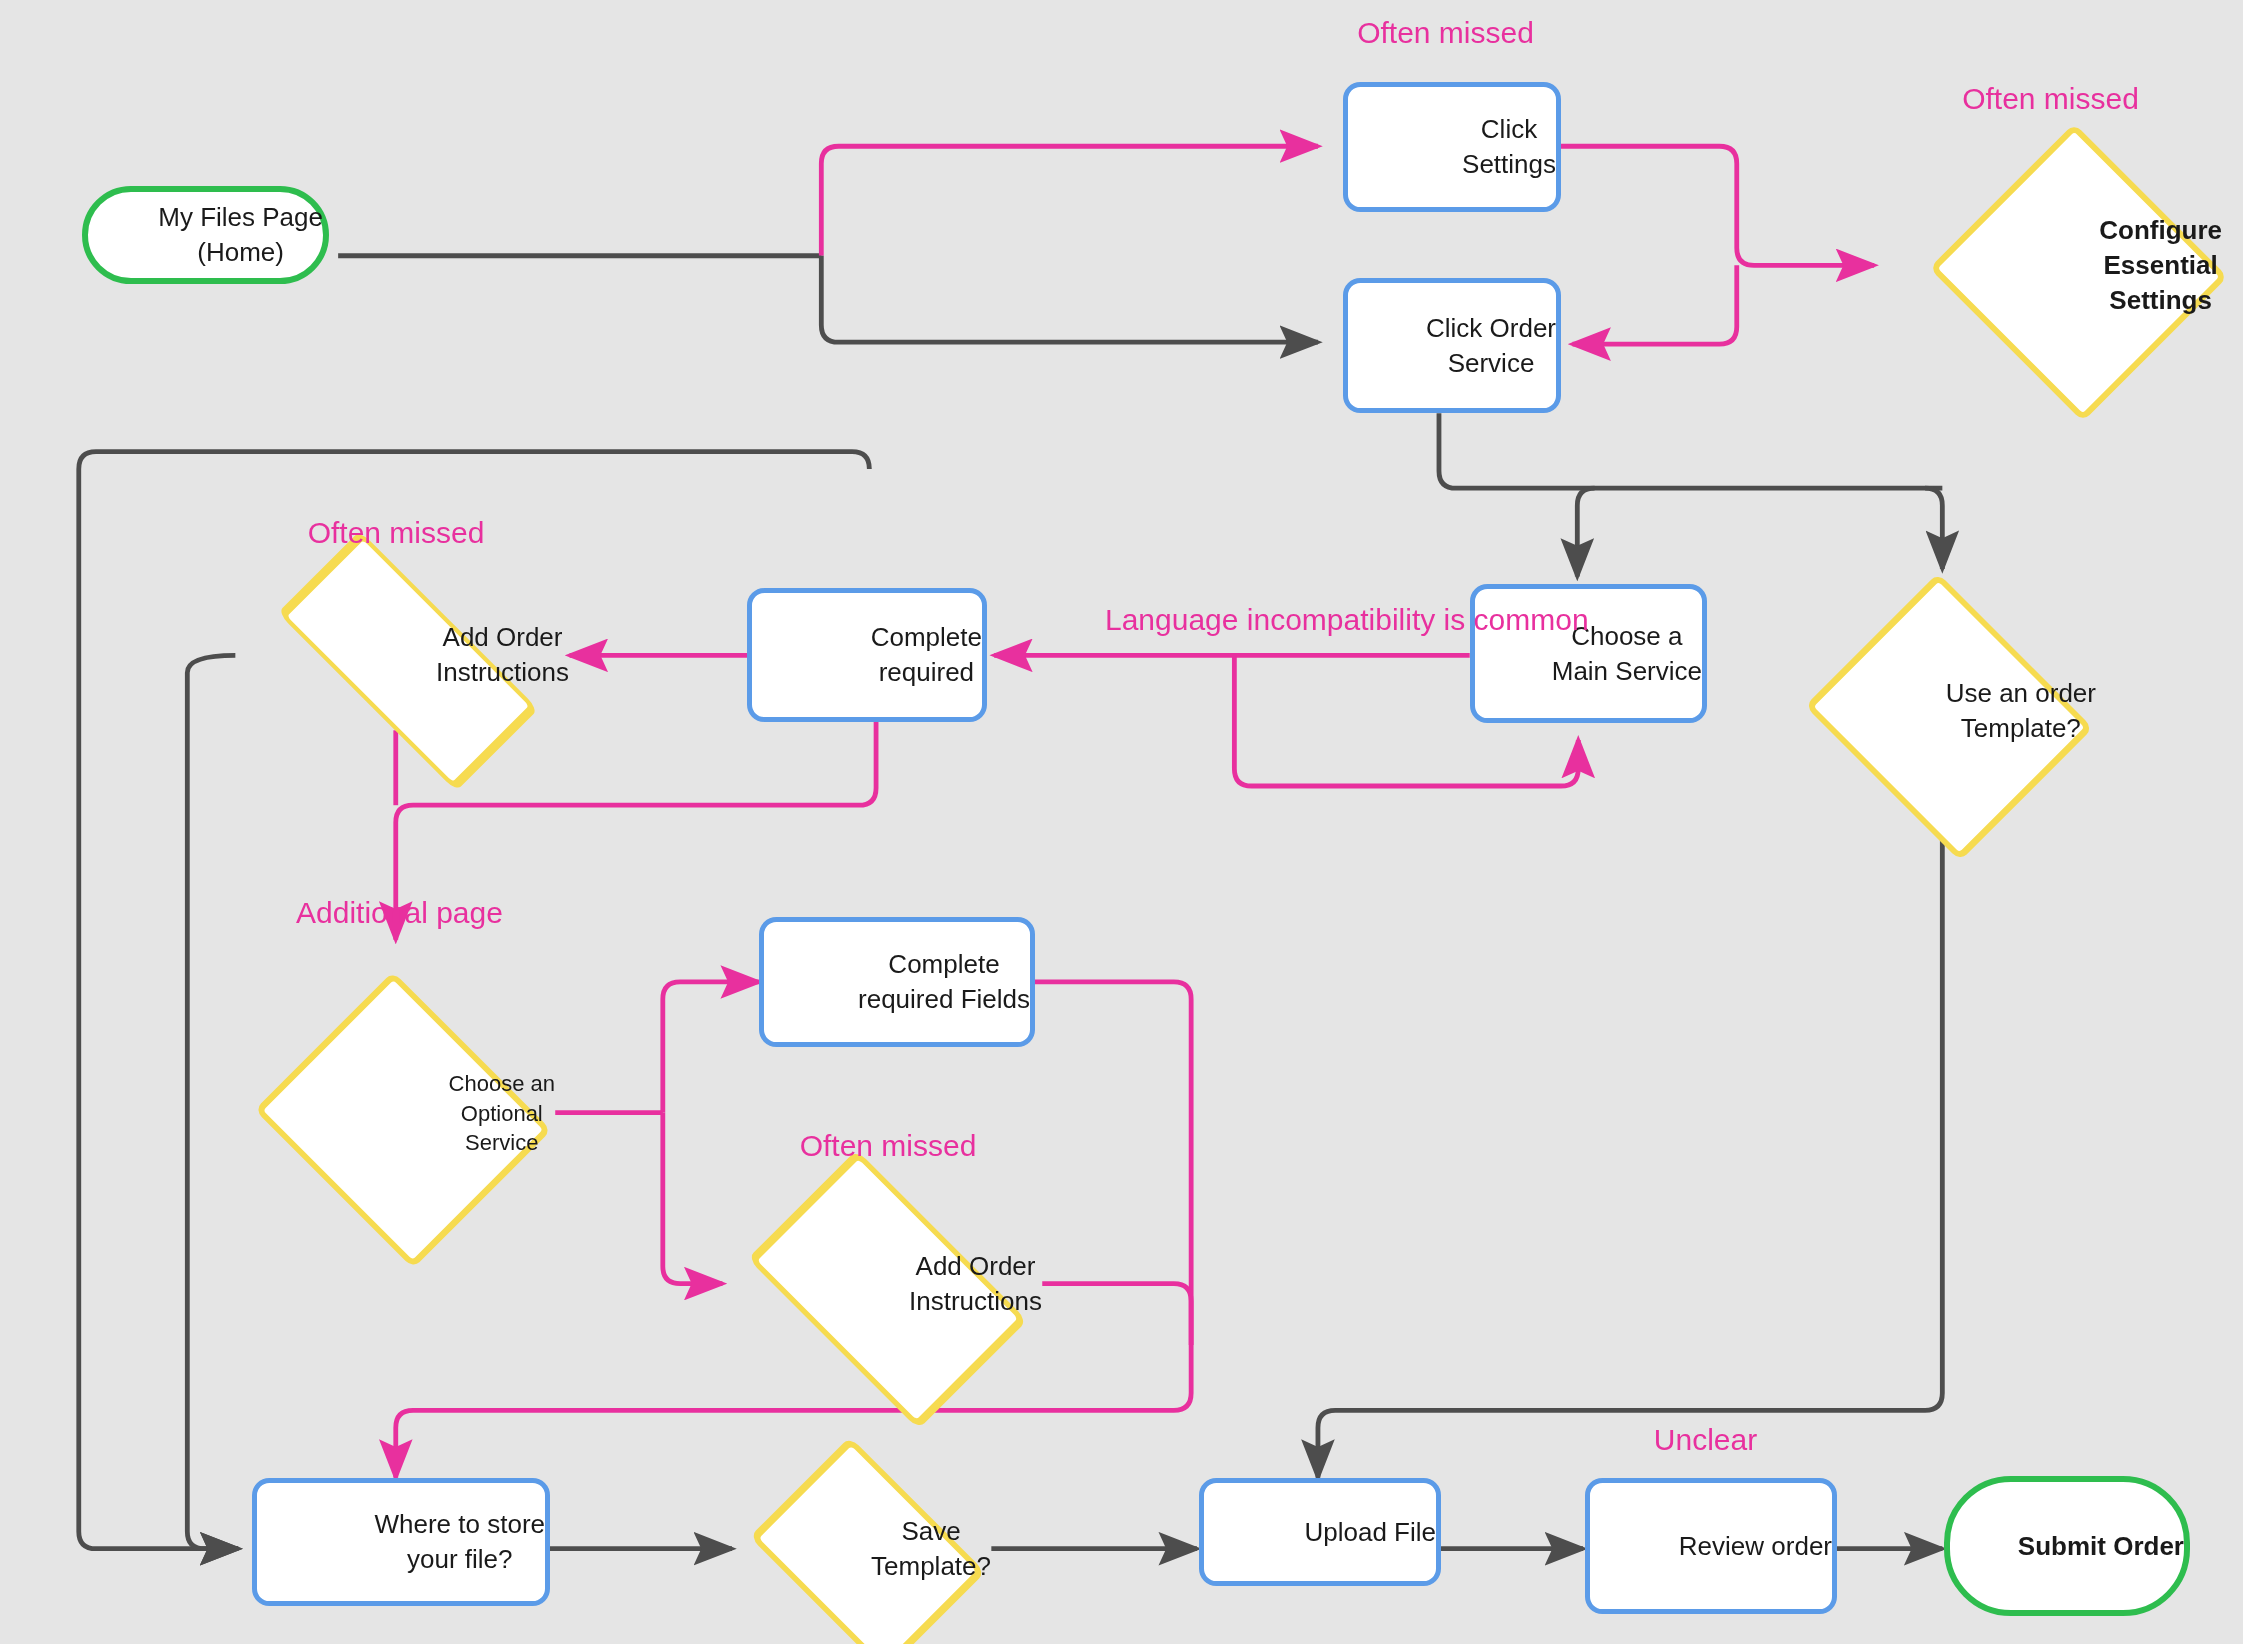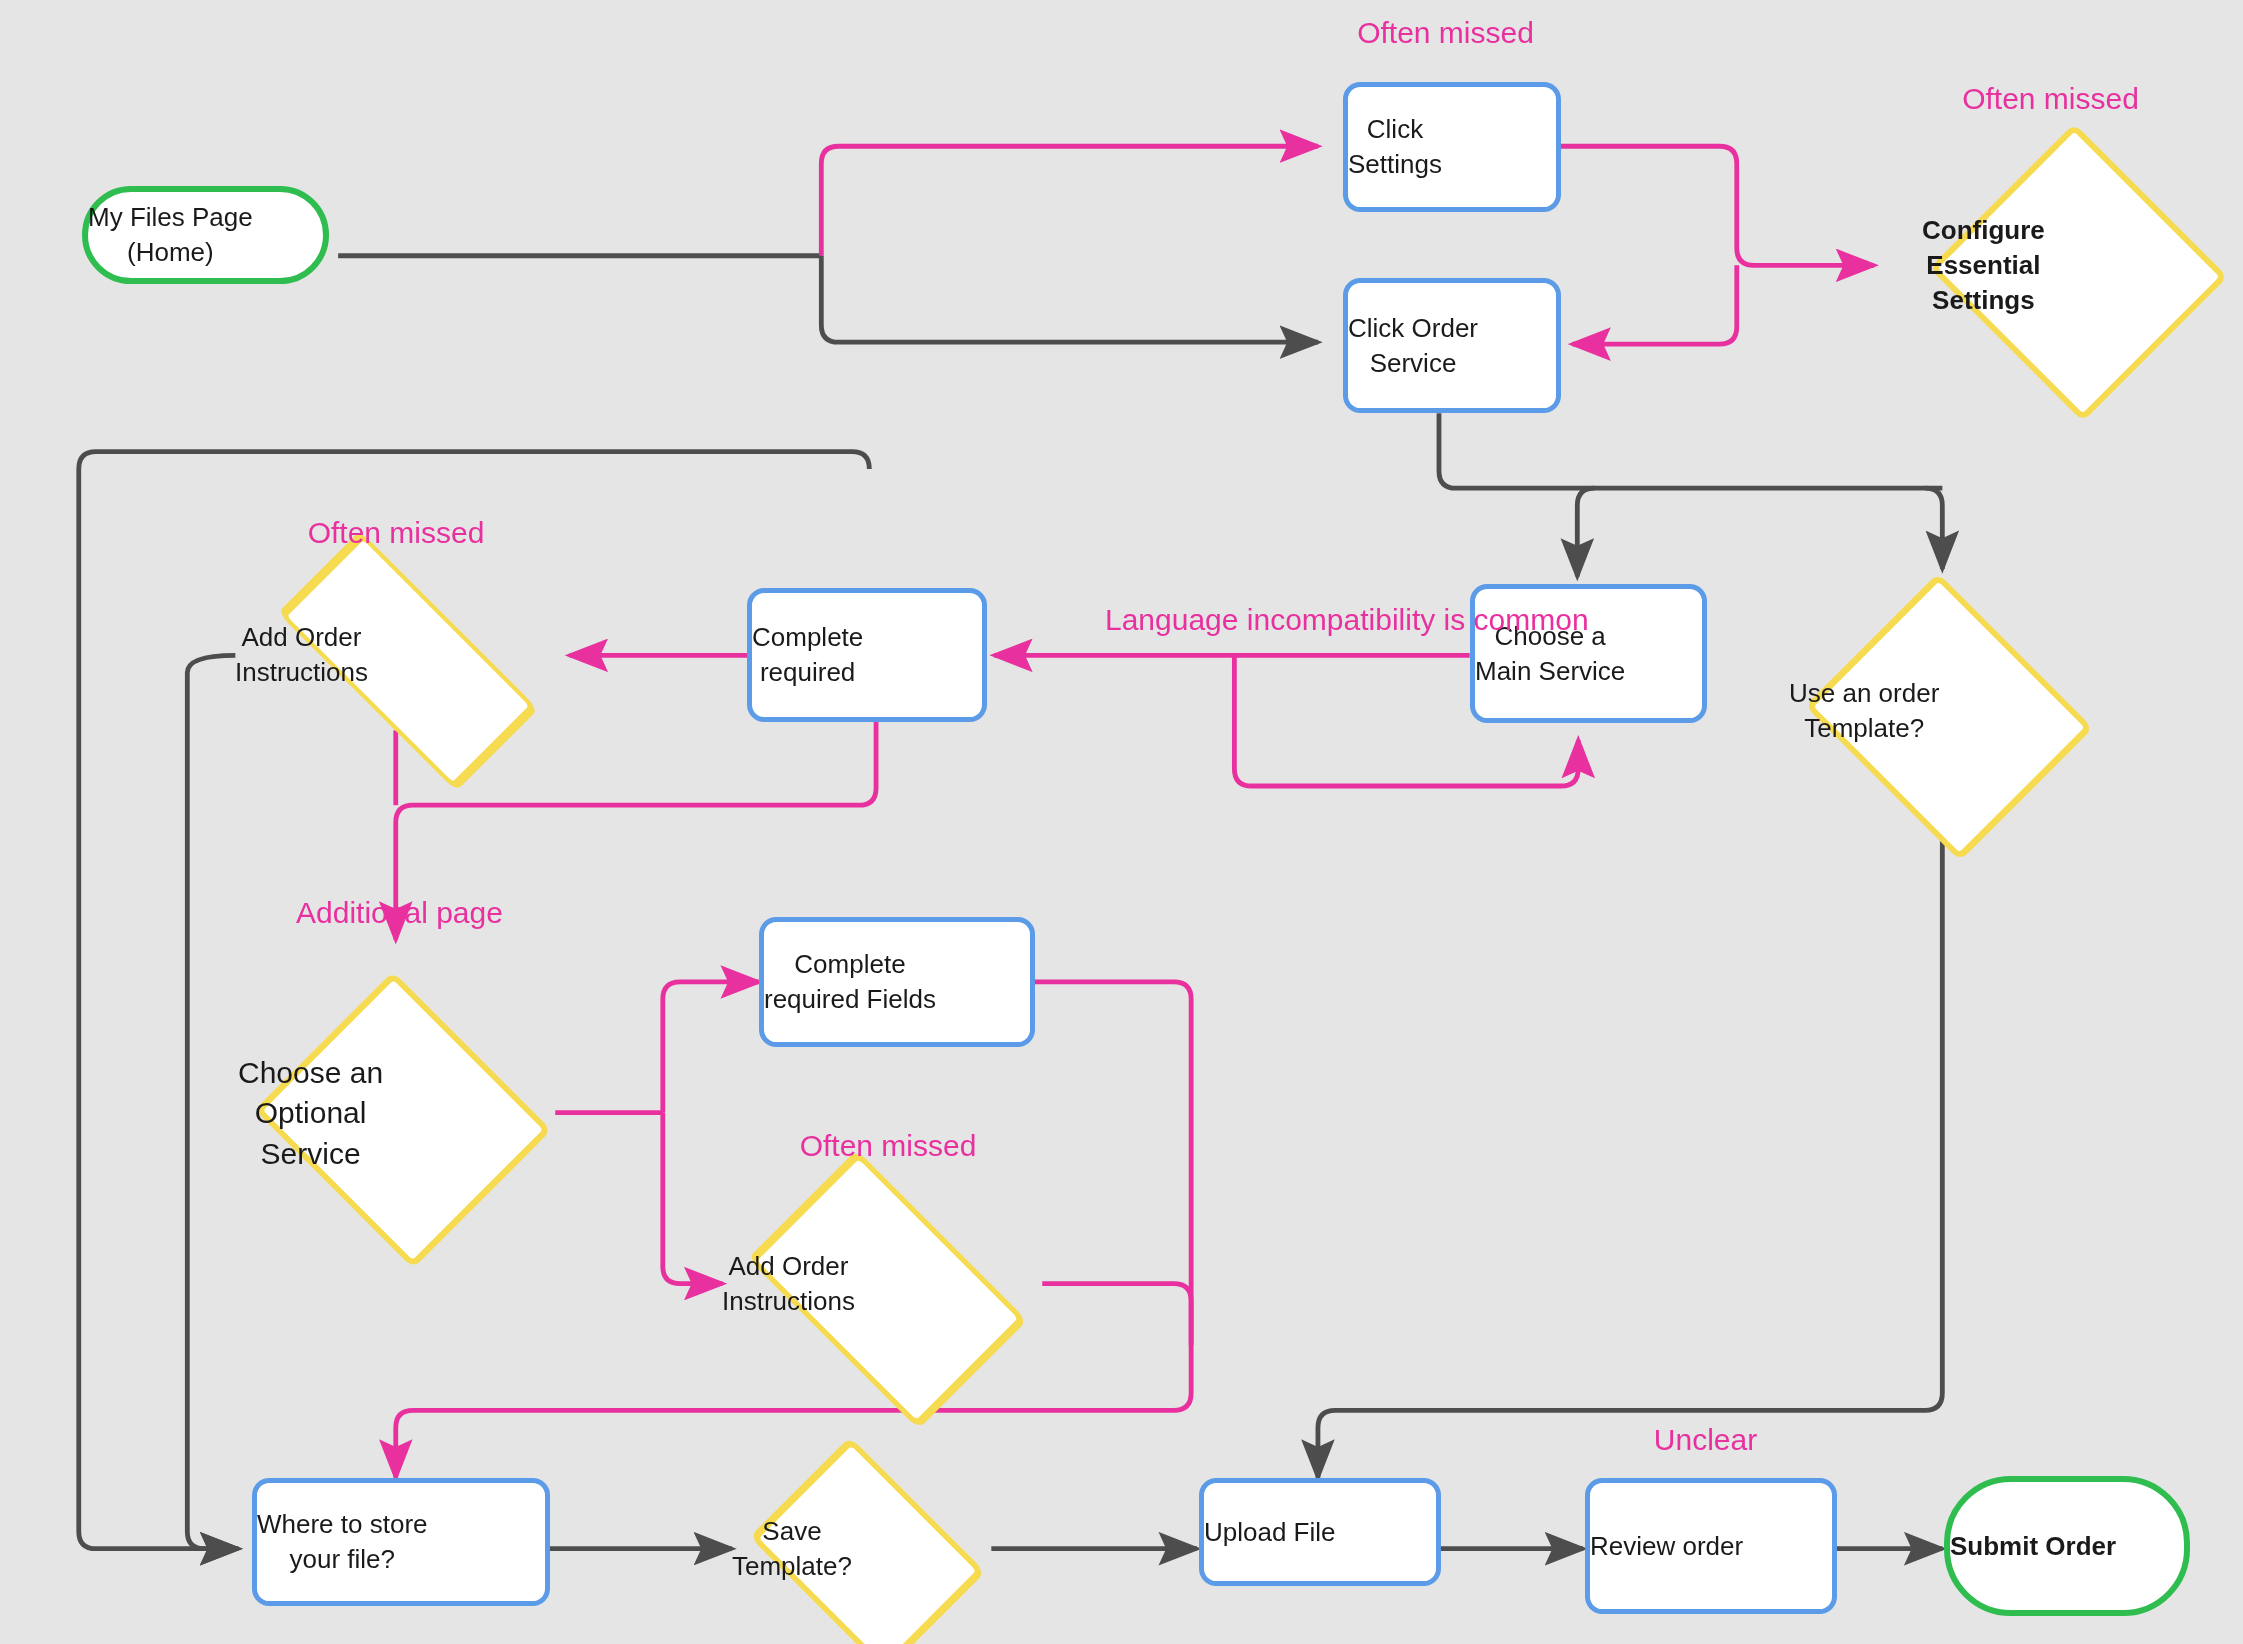--- a/index.html
+++ b/index.html
@@ -22,21 +22,21 @@
     left: 0;
     top: 0;
     width: 2243px;
     height: 1645px;
   }
   .node {
     position: absolute;
     box-sizing: border-box;
     display: flex;
     align-items: center;
-    justify-content: flex-start;
+    justify-content: flex-end;
     text-align: center;
     color: #1a1a1a;
     z-index: 5;
   }
   .node .label {
     line-height: 1.34;
     white-space: pre-line;
   }
   
   .n-rect {
@@ -197,21 +197,21 @@
   </div>
 
   <div class="node n-diamond" style="left:235px; top:576px; width:334px; height:158px;">
     <span class="dia-shape" style="width:154px; height:154px; margin-left:-77px; margin-top:-77px; transform:rotate(45deg) scale(1.52,0.70);"></span>
     <span class="label" style="font-size:26px;">Add Order
 Instructions</span>
   </div>
 
   <div class="node n-diamond" style="left:238px; top:978px; width:317px; height:271px;">
     <span class="dia-shape" style="width:192px; height:192px; margin-left:-96px; margin-top:-96px; transform:rotate(45deg) scale(1.10,0.96);"></span>
-    <span class="label" style="font-size:30px;">Choose an
+    <span class="label" style="font-size:22px;">Choose an
 Optional
 Service</span>
   </div>
 
   <div class="node n-rect" style="left:759px; top:917px; width:276px; height:130px;">
     <span class="label" style="font-size:26px;">Complete
 required Fields</span>
   </div>
 
   <div class="node n-diamond" style="left:722px; top:1180px; width:320px; height:207px;">

